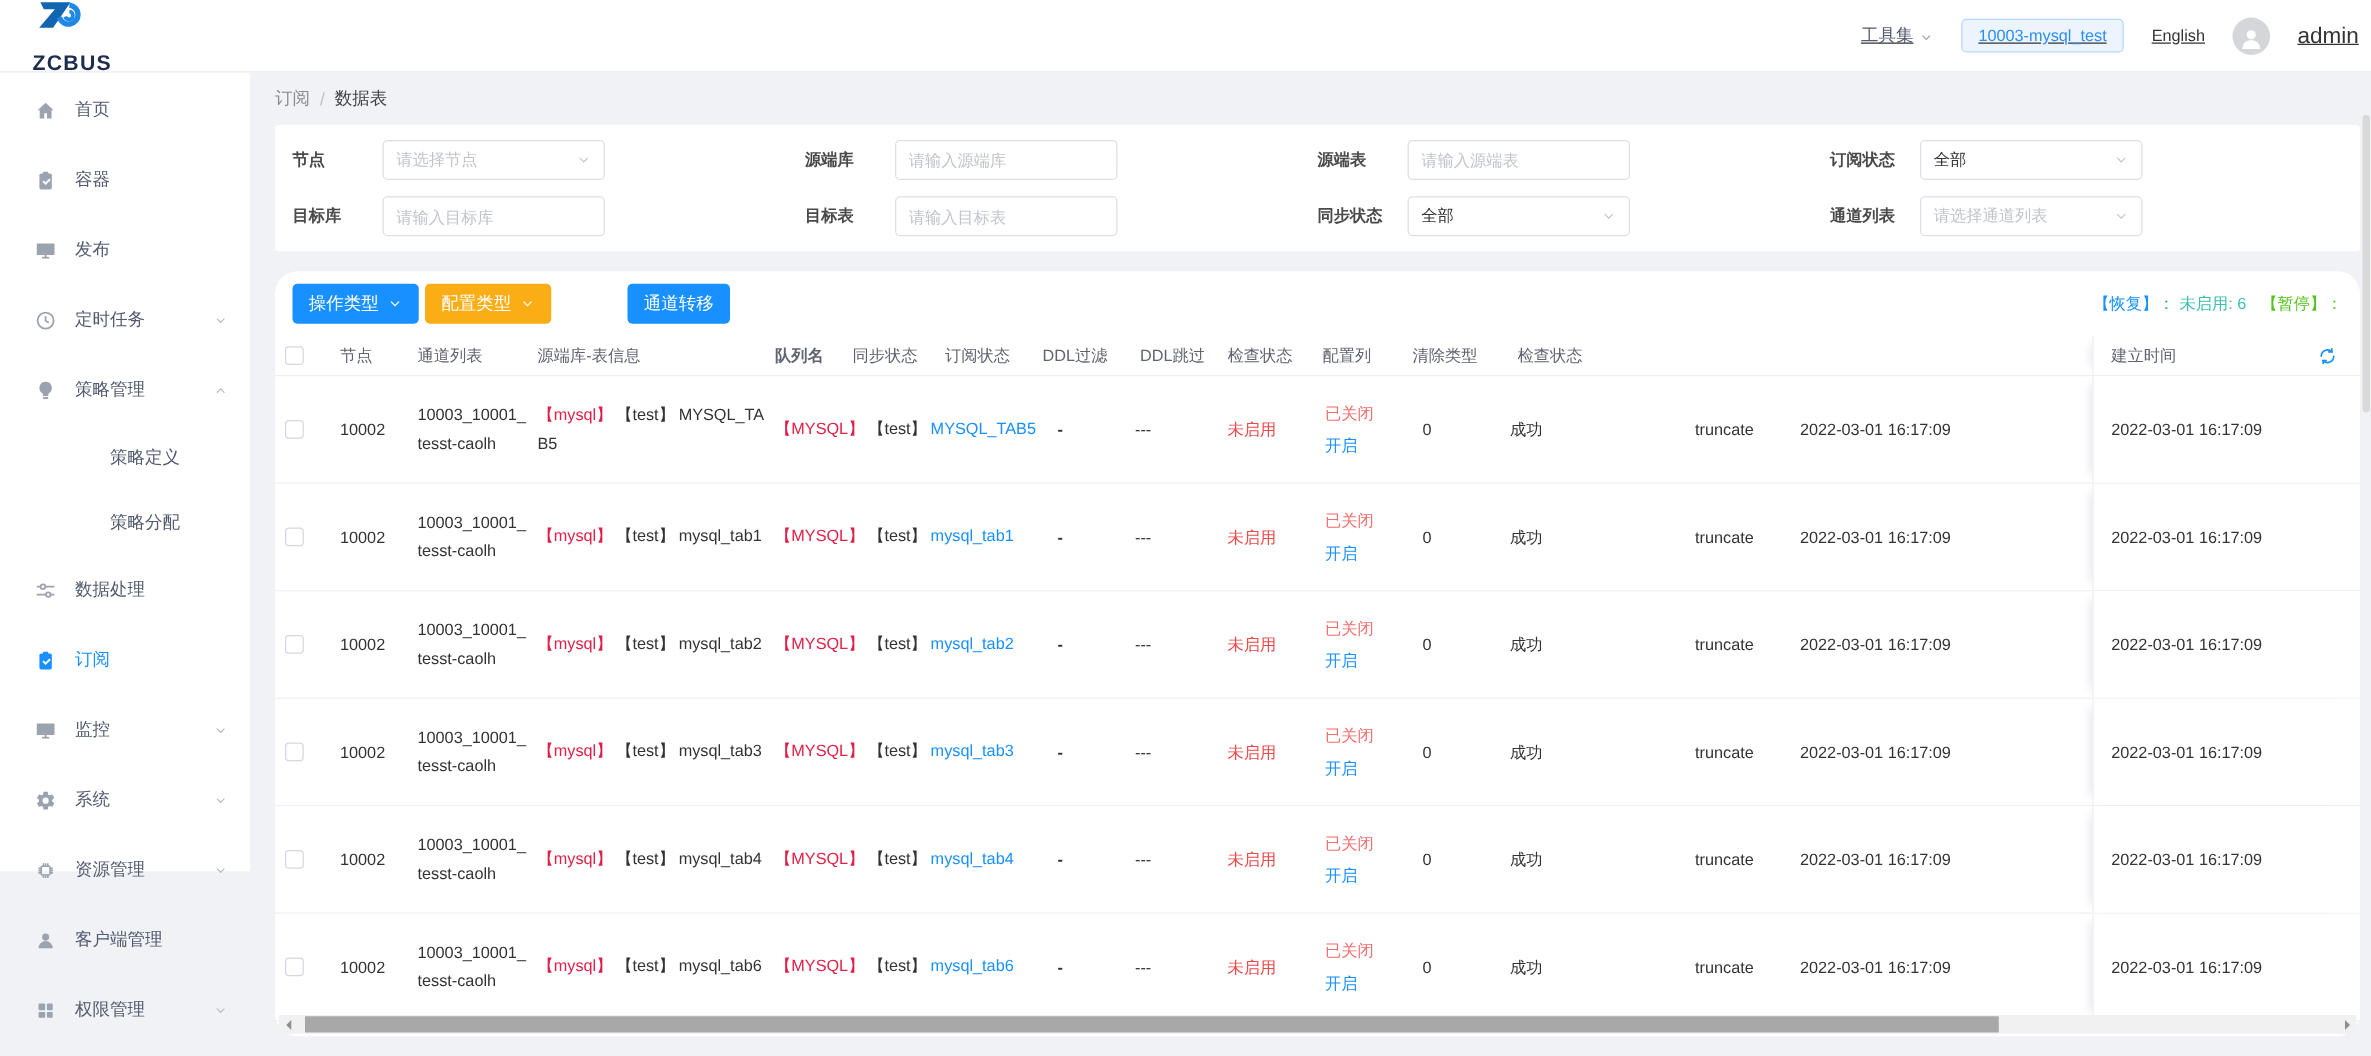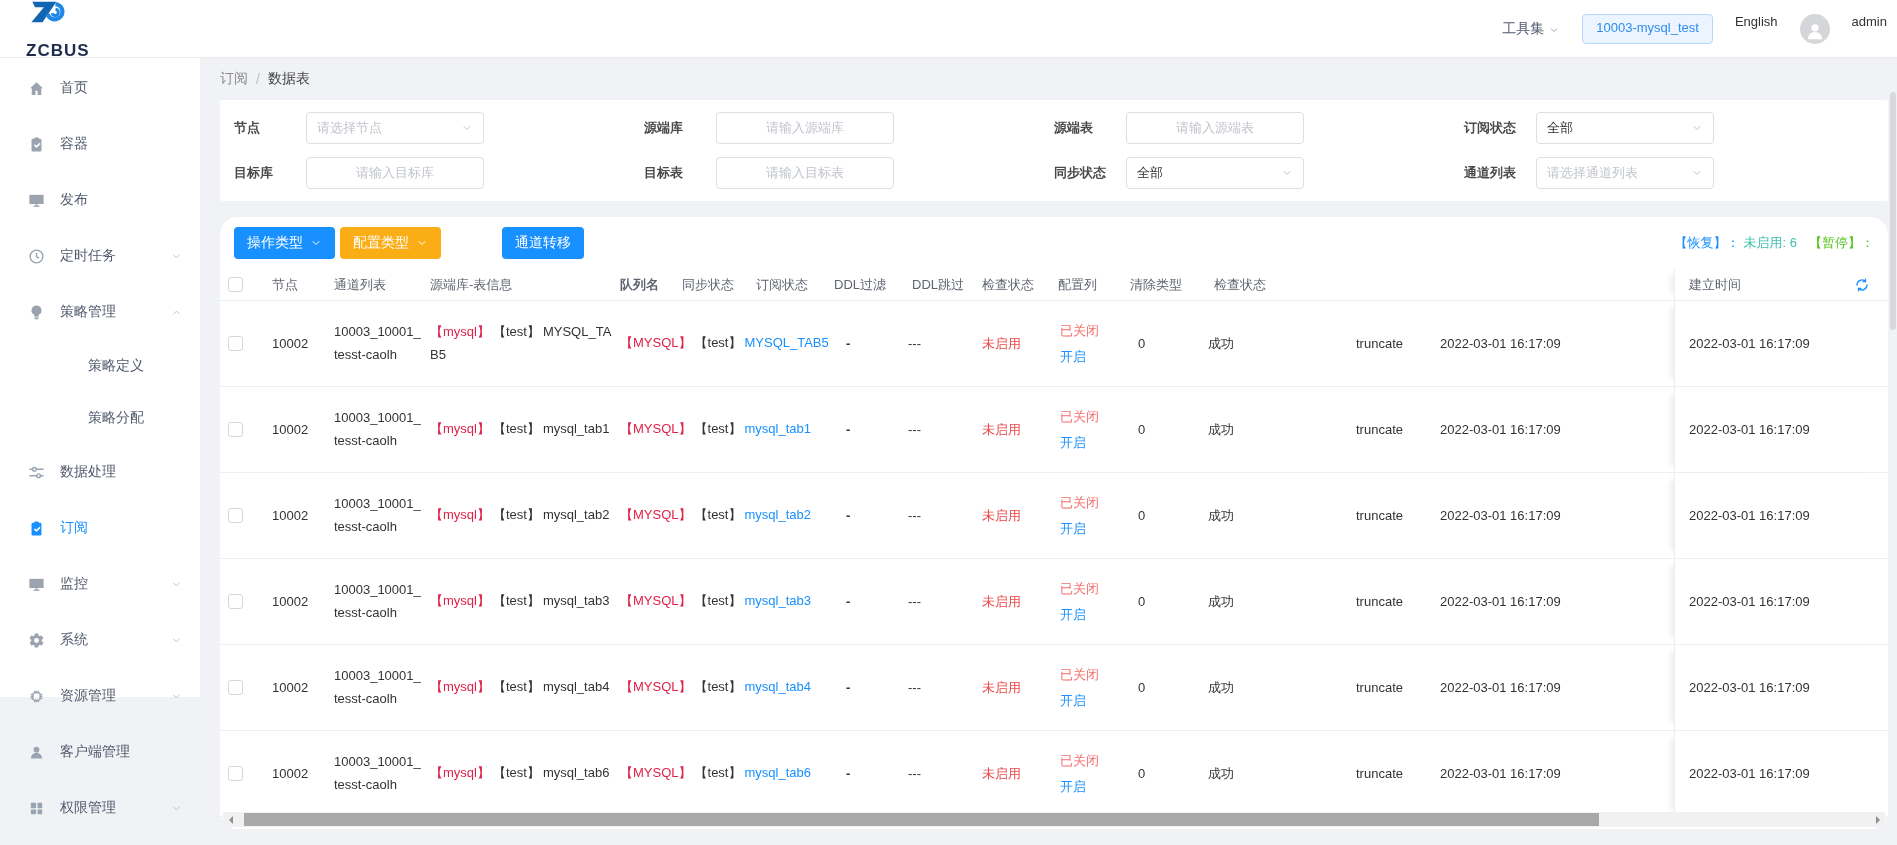--- a/index.html
+++ b/index.html
@@ -10,31 +10,31 @@
   }
   
   .topbar {
     height:58px; background:#fff; display:flex; align-items:center;
     justify-content:space-between; padding:0 10px 0 26px;
     border-bottom:1px solid #ebebeb; position:relative; z-index:5;
   }
   .brand { display:flex; flex-direction:column; justify-content:center; line-height:1; }
   .brand-mark { height:26px; }
   .brand-text { font-size:17px; font-weight:bold; color:#1e2c4e; letter-spacing:1px; margin-top:17px; }
-  .top-right { display:flex; gap:22px; }
+  .top-right { display:flex; align-items:center; gap:22px;text-decoration:underline; }
   .toolset { display:flex; align-items:center; gap:4px; font-size:14px; color:#515a6e; cursor:pointer; }
   .toolset .chev { width:12px; height:12px; color:#9aa3af; }
   .env-badge {
     background:#ecf5ff; border:1px solid #b3d8ff; color:#2d8cf0;
     font-size:13px; padding:5px 13px; border-radius:4px; cursor:pointer;
   }
   .lang { font-size:13px; color:#333; cursor:pointer; }
   .avatar { width:30px; height:30px; border-radius:50%; background:#d4d6d9; display:flex; align-items:center; justify-content:center; overflow:hidden; cursor:pointer; }
   .avatar svg { width:22px; height:22px; margin-top:4px; }
-  .username { font-size:13px; color:#333; }
+  .username { font-size:18px; color:#333; }
   
   .layout { display:flex; height:639px; }
   .sidebar { width:200px; background:#fff; flex:0 0 200px; padding-top:2px; }
   .side-item { height:56px; display:flex; align-items:center; padding:0 18px 0 28px; font-size:14px; color:#515a6e; cursor:pointer; }
   .side-item .s-icon { width:17px; height:17px; margin-right:15px; color:#9aa3af; flex:0 0 17px; }
   .side-item .s-icon svg { width:100%; height:100%; display:block; }
   .side-item.active { color:#1890ff; }
   .side-item.active .s-icon { color:#1890ff; }
   .s-chev { width:11px; height:11px; margin-left:auto; color:#b4bac3; }
   .s-chev svg { width:100%; height:100%; display:block; }
@@ -48,22 +48,21 @@
   .bc-page { color:#444; }
   .card { background:#fff; border-radius:3px; }
   
   .filter-card { padding:12px 14px 12px 14px; }
   .filter-grid { display:grid; grid-template-columns:repeat(4,1fr); row-gap:13px; }
   .f-group { display:flex; align-items:center; }
   .f-label { width:72px; font-size:13px; font-weight:bold; color:#4a4a4a; flex:0 0 72px; }
   .f-input, .f-select {
     width:178px; height:32px; border:1px solid #dcdfe6; border-radius:4px;
     font-size:13px; padding:0 10px; background:#fff; display:flex; align-items:center;
-    font-family:Liberation Mono, monospace;
-    text-align:center;
+    font-family:Liberation Sans, sans-serif;
   }
   .f-input::placeholder { color:#c0c4cc; }
   .f-select { cursor:pointer; justify-content:space-between; }
   .f-ph { color:#c0c4cc; }
   .f-val { color:#333; }
   .f-chev { width:12px; height:12px; color:#c0c4cc; flex:0 0 12px; }
   .f-chev svg { width:100%; height:100%; display:block; }
   
   .table-card { margin-top:16px; height:612px; padding:10px 0 0 0; position:relative;border-radius:18px; }
   .toolbar-row { display:flex; align-items:center; padding:0 14px 10px 14px; }

